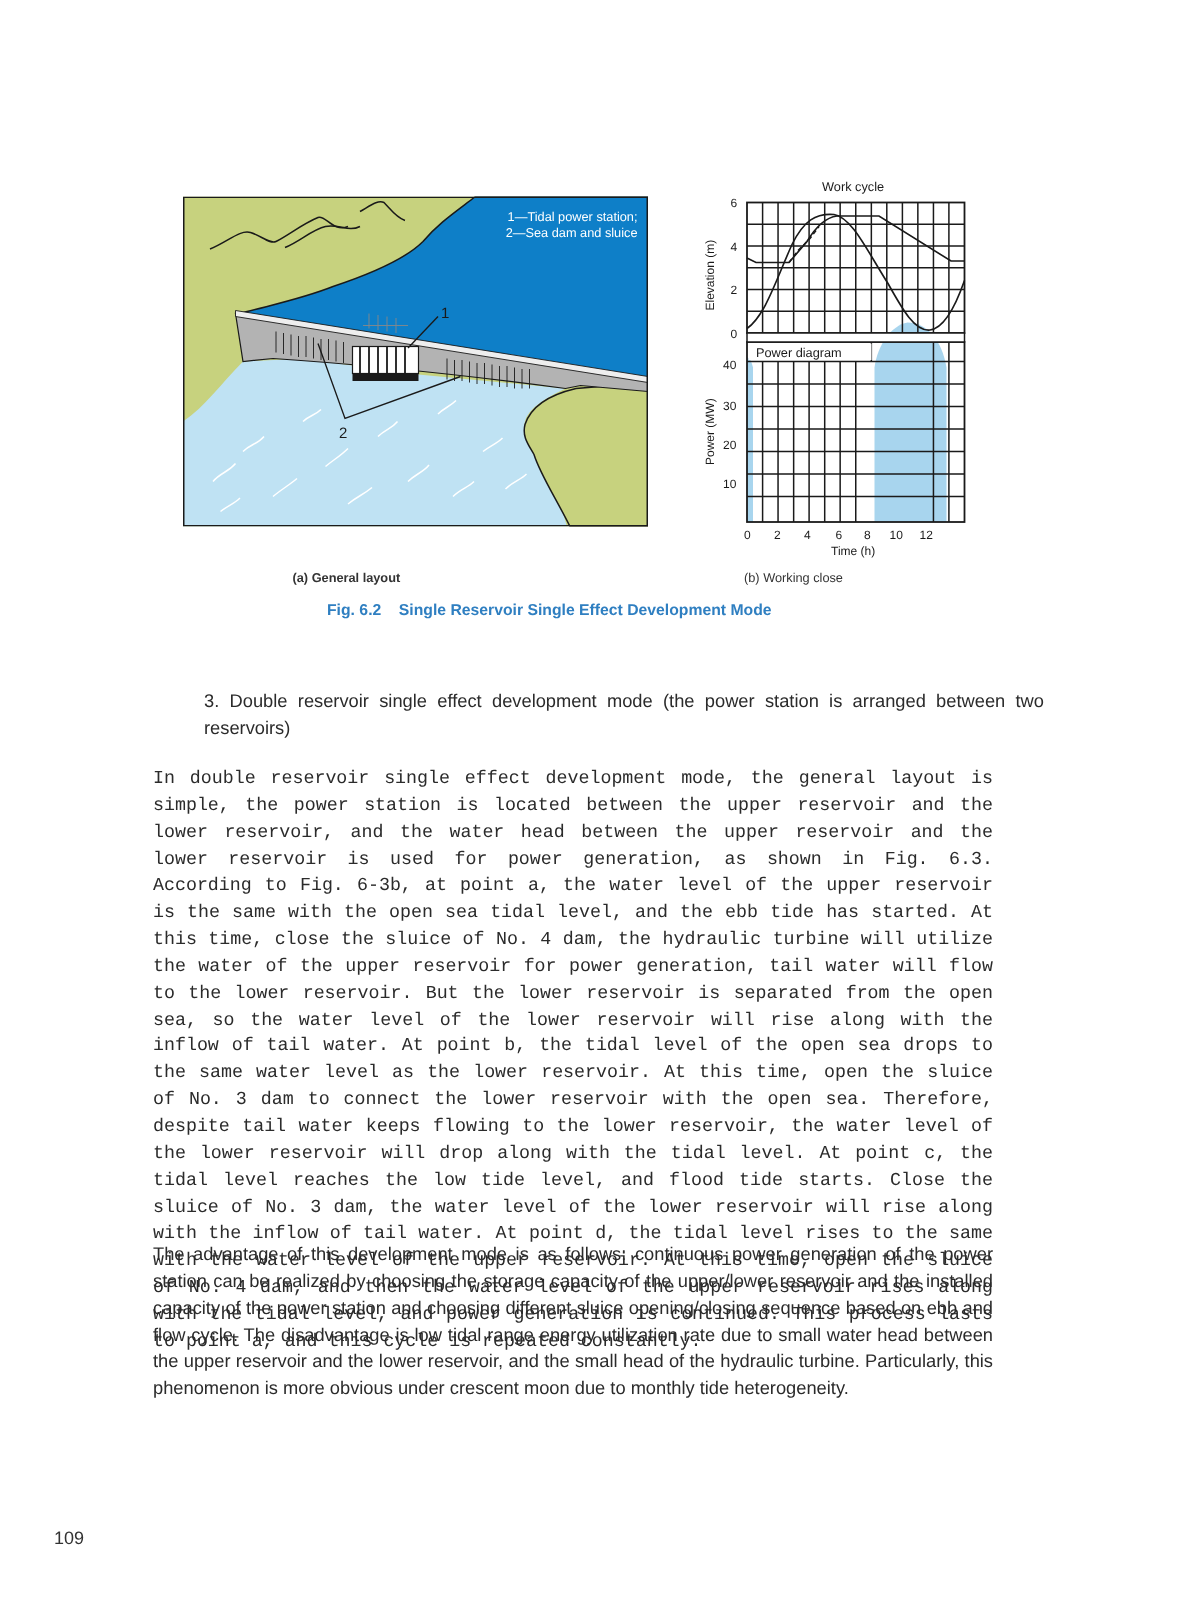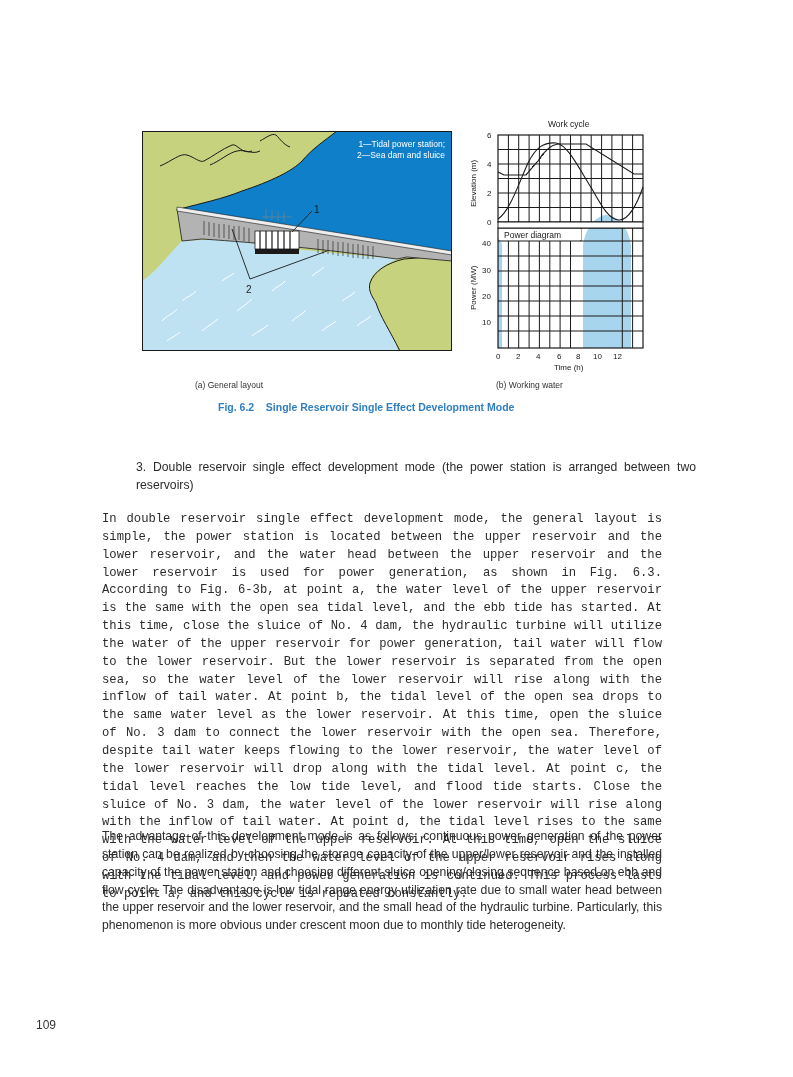--- a/index.html
+++ b/index.html
@@ -1,18 +1,18 @@
 <!DOCTYPE html>
 <html><head>
   <meta charset="utf-8">
   <style>
     html, body { margin: 0; padding: 0; background: #ffffff; }
     body { width: 793px; height: 1077px; position: relative; overflow: hidden; font-family: "Liberation Sans", sans-serif; color: #2b2b2b; }
     .abs { position: absolute; }
-    .fig-a { left: 122px; top: 131px; width: 310px; height: 220px; margin-left: 20px; }
+    .fig-a { left: 122px; top: 131px; width: 310px; height: 220px; }
     .fig-b { left: 462px; top: 115px; width: 200px; height: 260px; }
     .subcap { font-size: 8.5px; color: #333; }
     .fig-caption { left: 191px; top: 401px; font-size: 10.5px; font-weight: bold; color: #2f7fc1; white-space: pre; padding-left: 27px; }
     .heading { left: 102px; top: 459px; width: 560px; font-size: 12.2px; line-height: 17.5px; text-align: justify; color: #2b2b2b; margin-left: 34px; }
     .para { left: 102px; width: 560px; font-size: 12.2px; line-height: 17.85px; text-align: justify; color: #2b2b2b; margin: 0; }
     .p1 { top: 511px; font-family: Liberation Mono, monospace; }
     .p2 { top: 828px; }
     .page-num { left: 36px; top: 1018px; font-size: 12px; color: #333; }
     svg text { font-family: "Liberation Sans", sans-serif; }
   </style>
@@ -111,22 +111,22 @@
     <text x="114" y="244" font-size="8" fill="#1a1a1a">8</text>
     <text x="131" y="244" font-size="8" fill="#1a1a1a">10</text>
     <text x="151" y="244" font-size="8" fill="#1a1a1a">12</text>
     <text x="92" y="255" font-size="8" fill="#1a1a1a">Time (h)</text>
 
     <text transform="translate(14,92) rotate(-90)" font-size="8" fill="#1a1a1a">Elevation (m)</text>
     <text transform="translate(14,195) rotate(-90)" font-size="8" fill="#1a1a1a">Power (MW)</text>
   </svg>
 </div>
 
-<div class="abs subcap" style="left:195px;top:380px;">(a) General layout</div>
-<div class="abs subcap" style="left:496px;top:380px;">(b) Working water</div>
+<div class="abs subcap" style="left:195px;top:380px;font-weight:bold;">(a) General layout</div>
+<div class="abs subcap" style="left:496px;top:380px;">(b) Working close</div>
 
 <div class="abs fig-caption">Fig. 6.2    Single Reservoir Single Effect Development Mode</div>
 
 <div class="abs heading">3. Double reservoir single effect development mode (the power station is arranged between two reservoirs)</div>
 
 <p class="abs para p1">In double reservoir single effect development mode, the general layout is simple, the power station is located between the upper reservoir and the lower reservoir, and the water head between the upper reservoir and the lower reservoir is used for power generation, as shown in Fig. 6.3. According to Fig. 6-3b, at point a, the water level of the upper reservoir is the same with the open sea tidal level, and the ebb tide has started. At this time, close the sluice of No. 4 dam, the hydraulic turbine will utilize the water of the upper reservoir for power generation, tail water will flow to the lower reservoir. But the lower reservoir is separated from the open sea, so the water level of the lower reservoir will rise along with the inflow of tail water. At point b, the tidal level of the open sea drops to the same water level as the lower reservoir. At this time, open the sluice of No. 3 dam to connect the lower reservoir with the open sea. Therefore, despite tail water keeps flowing to the lower reservoir, the water level of the lower reservoir will drop along with the tidal level. At point c, the tidal level reaches the low tide level, and flood tide starts. Close the sluice of No. 3 dam, the water level of the lower reservoir will rise along with the inflow of tail water. At point d, the tidal level rises to the same with the water level of the upper reservoir. At this time, open the sluice of No. 4 dam, and then the water level of the upper reservoir rises along with the tidal level, and power generation is continued. This process lasts to point a, and this cycle is repeated constantly.</p>
 <p class="abs para p2">The advantage of this development mode is as follows: continuous power generation of the power station can be realized by choosing the storage capacity of the upper/lower reservoir and the installed capacity of the power station and choosing different sluice opening/closing sequence based on ebb and flow cycle. The disadvantage is low tidal range energy utilization rate due to small water head between the upper reservoir and the lower reservoir, and the small head of the hydraulic turbine. Particularly, this phenomenon is more obvious under crescent moon due to monthly tide heterogeneity.</p>
 
 <div class="abs page-num">109</div>
 

